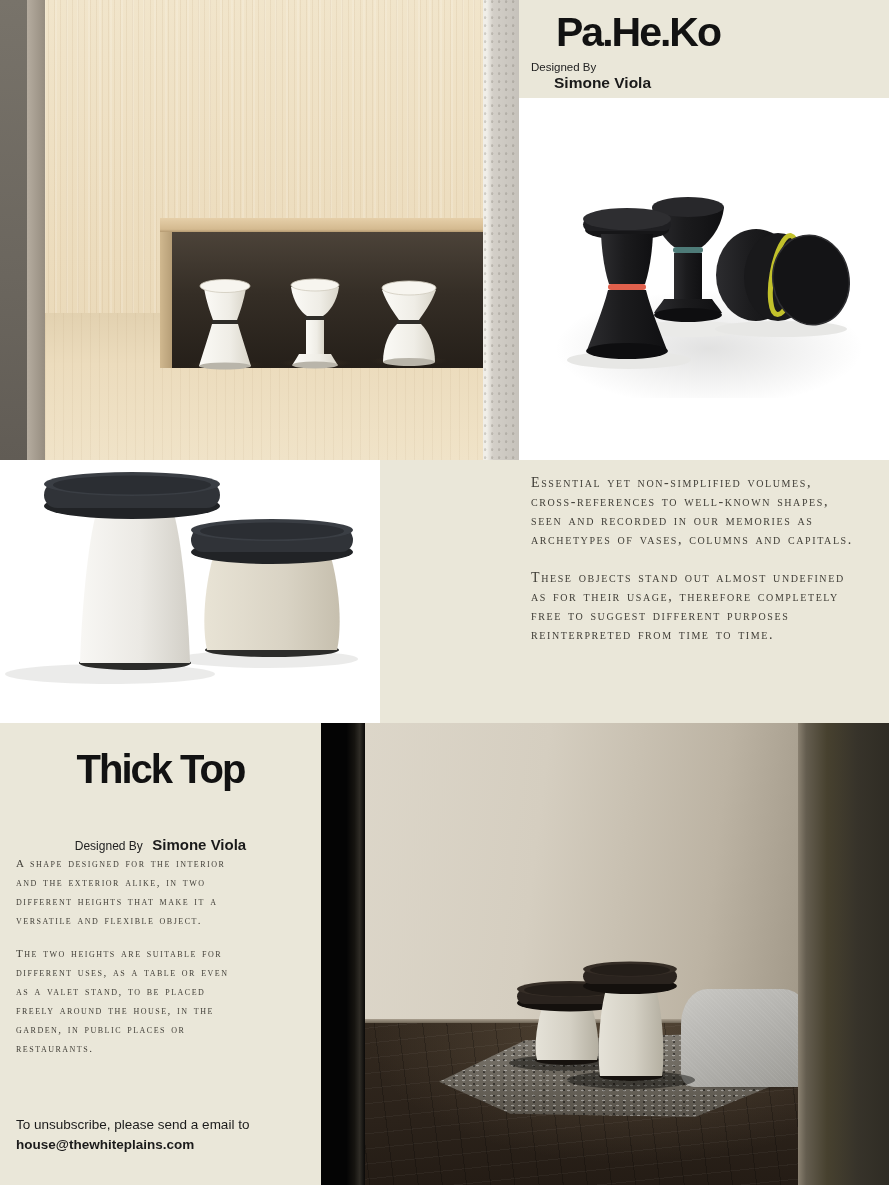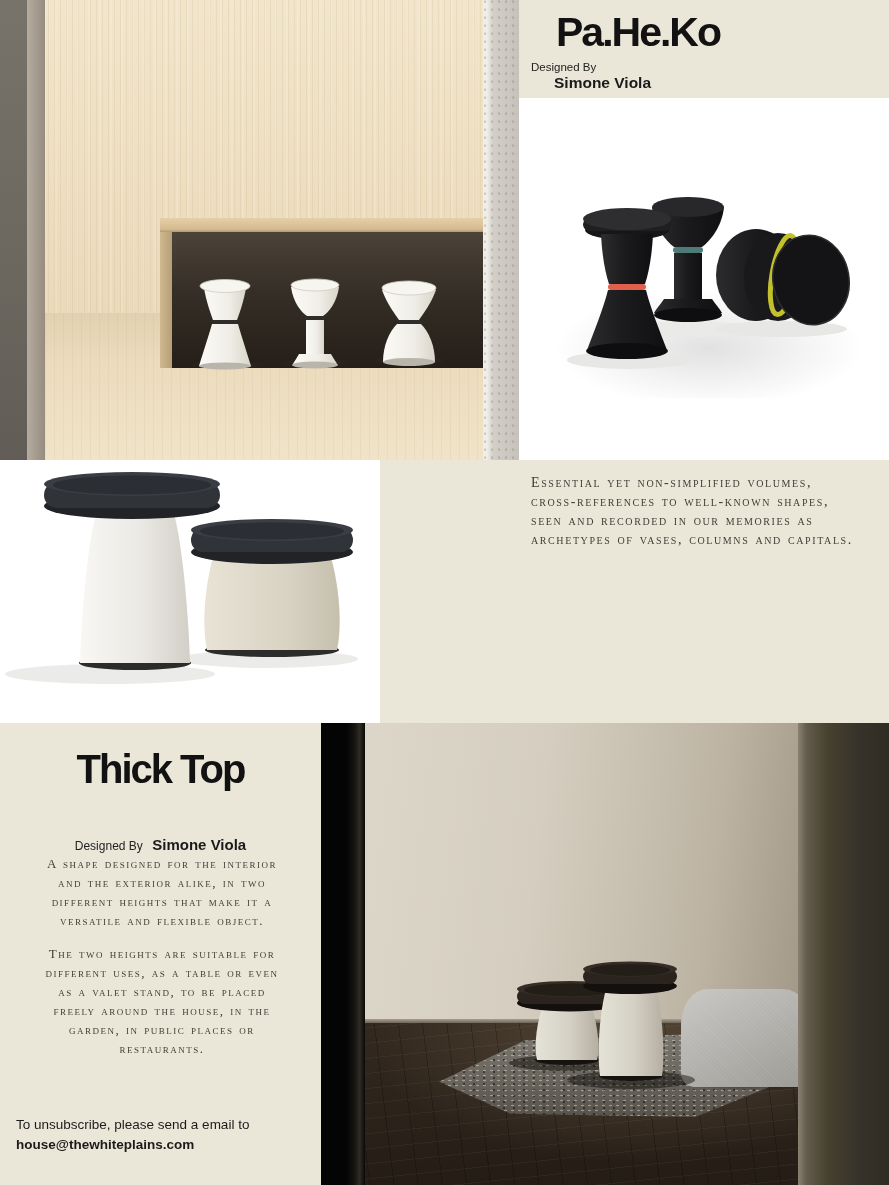--- a/index.html
+++ b/index.html
@@ -25,21 +25,21 @@
   .txt-paheko .inner{position:absolute;left:151px;top:13px;width:350px;}
 
   
   .blk-thicktop{left:0;top:723px;width:321px;height:462px;}
   .blk-thicktop h1{position:absolute;left:0;top:24px;width:100%;margin:0;text-align:center;
                    font-size:40px;line-height:44px;font-weight:bold;letter-spacing:-2px;color:#121212;}
   .blk-thicktop .byline{position:absolute;left:0;top:93px;width:100%;text-align:center;margin-top:20px;}
   .blk-thicktop .byline .lbl{font-size:12px;color:#222;}
   .blk-thicktop .byline .designer{font-size:15px;font-weight:bold;color:#1a1a1a;margin-left:5px;}
   .blk-thicktop .body{position:absolute;left:16px;top:131px;width:292px;}
-  .blk-thicktop .body .sc-par{font-size:13px;letter-spacing:1.5px;margin-bottom:14px;text-align:center;}
+  .blk-thicktop .body .sc-par{font-size:11px;letter-spacing:1.5px;margin-bottom:14px;}
   .blk-thicktop .foot{position:absolute;left:16px;top:392px;width:292px;font-size:13.5px;
                       line-height:19.5px;color:#1b1b1b;}
   .blk-thicktop .foot a{color:#1b1b1b;text-decoration:none;display:block;}
   .blk-thicktop .foot .em{font-weight:bold;}
 
   
   .p-tl{left:0;top:0;width:519px;height:460px;overflow:hidden;background:#ecdfc4;}
   .tl-wall{left:0;top:0;width:519px;height:460px;
     background:
       repeating-linear-gradient(90deg, rgba(166,128,82,.10) 0 1px, rgba(0,0,0,0) 1px 6px),
@@ -244,20 +244,24 @@
       </g>
     </svg>
   </div>
 
   <div class="abs cream txt-paheko">
     <div class="inner">
       <p class="sc-par">Essential yet non-simplified volumes,
 cross-references to well-known shapes,
 seen and recorded in our memories as
 archetypes of vases, columns and capitals.</p>
+      <p class="sc-par">These objects stand out almost undefined
+as for their usage, therefore completely
+free to suggest different purposes
+reinterpreted from time to time.</p>
     </div>
   </div>
 
   <div class="abs cream blk-thicktop">
     <h1>Thick Top</h1>
     <div class="byline">
       <span class="lbl">Designed By</span>
       <span class="designer">Simone Viola</span>
     </div>
     <div class="body">

